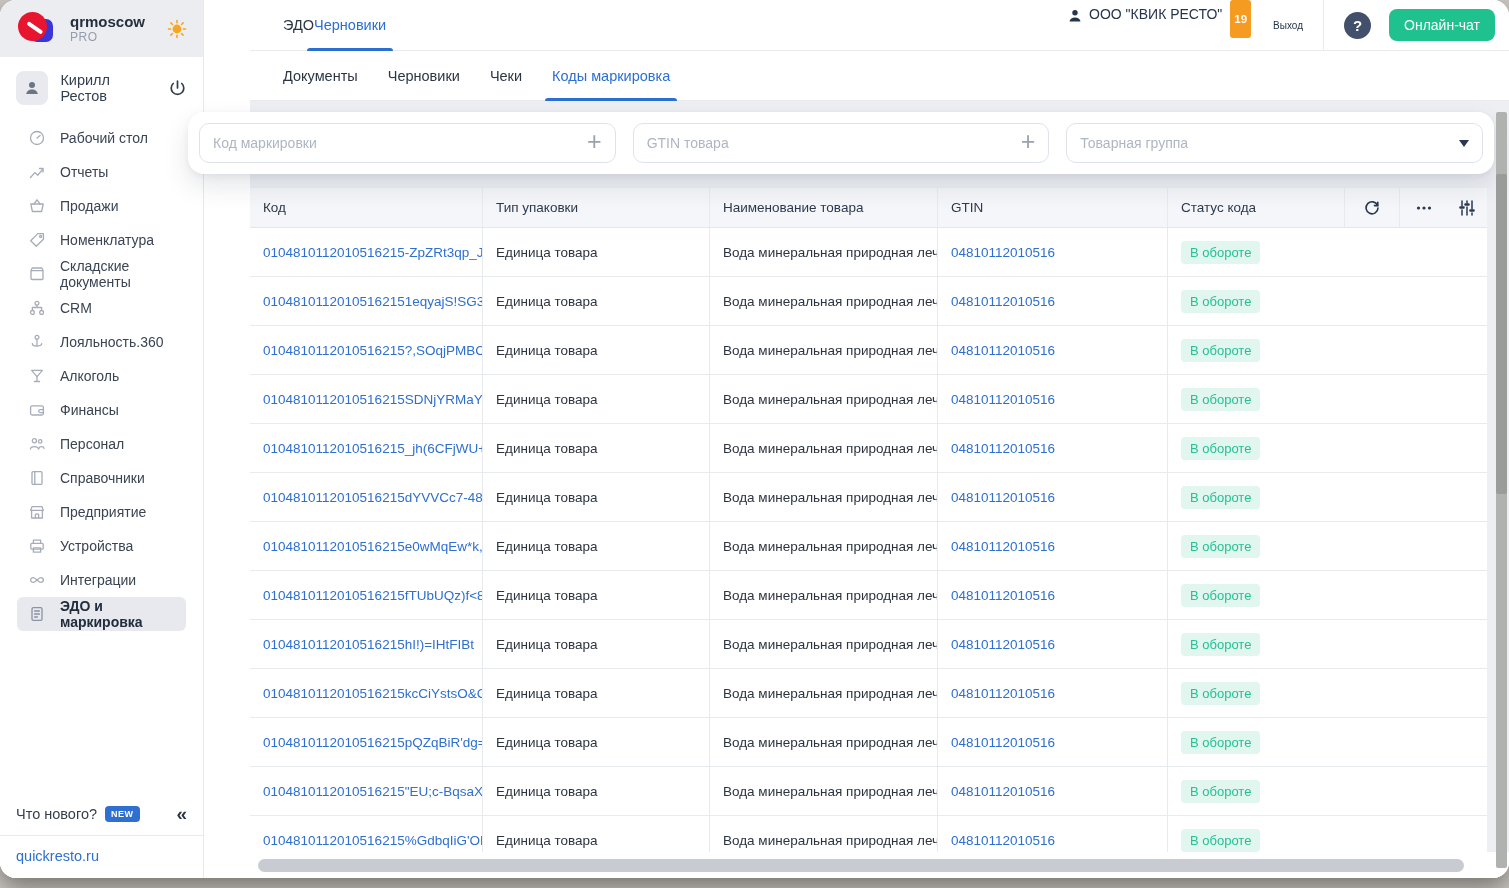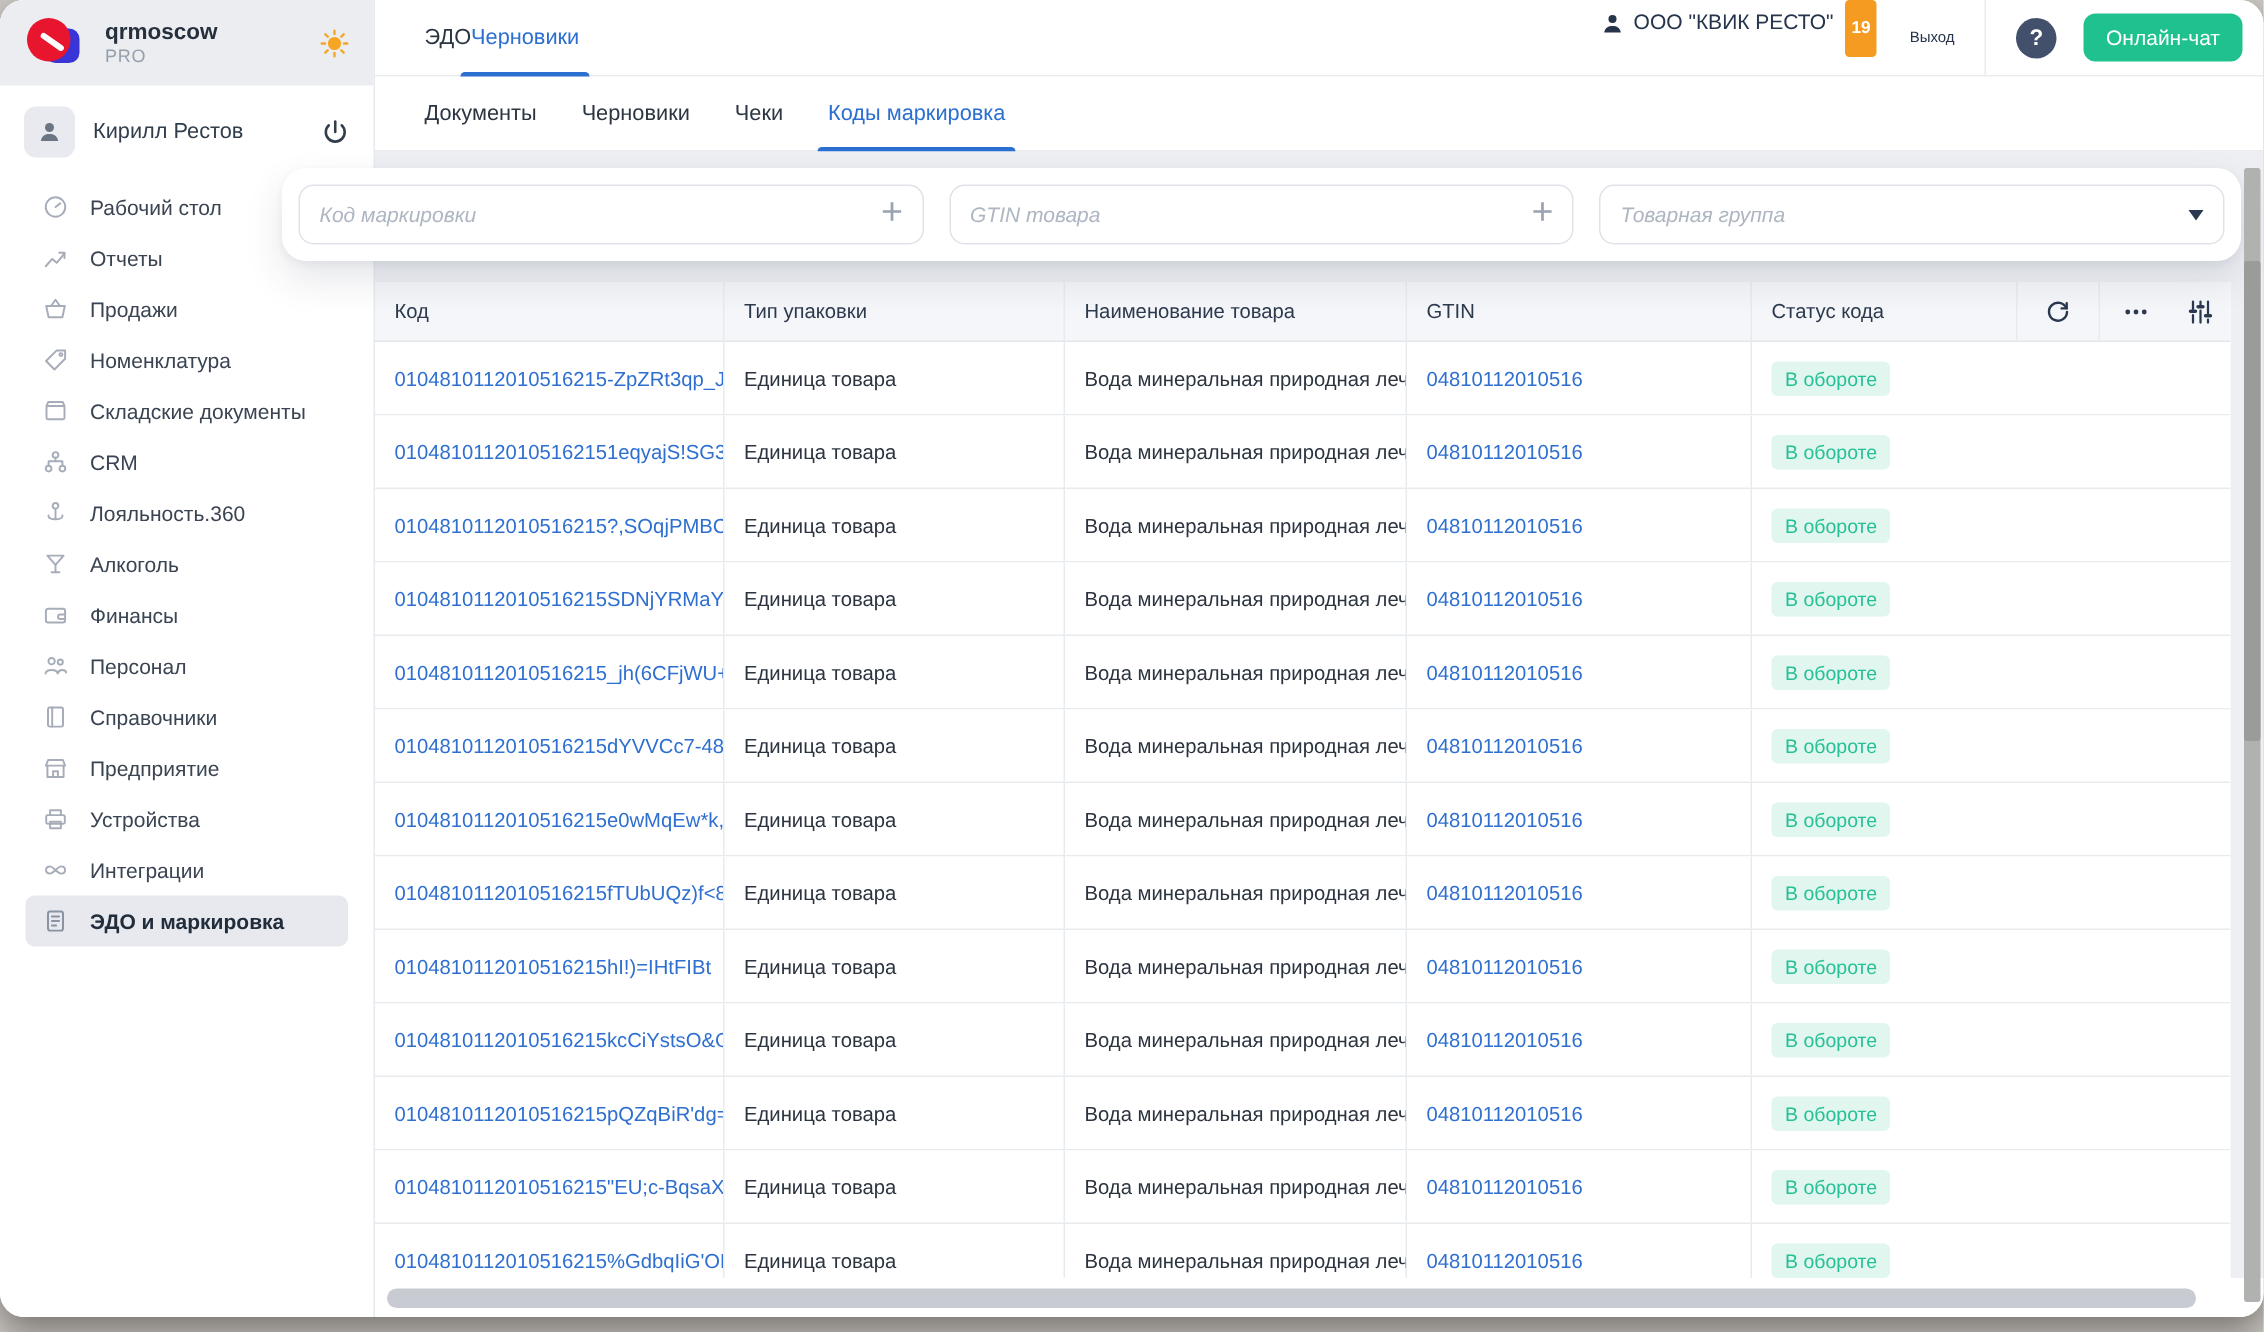--- a/index.html
+++ b/index.html
@@ -4,21 +4,21 @@
 <style>
   * { box-sizing: border-box; margin: 0; padding: 0; }
   html,body { width:1509px; height:888px; overflow:hidden; }
   body { background:#ccc9c5; font-family:"Liberation Sans","DejaVu Sans",sans-serif; }
 
   .window { position:absolute; left:0; top:0; width:1509px; height:878px;
             border-radius:16px; overflow:hidden; background:#fff;
             box-shadow:0 10px 24px rgba(50,45,38,.55); }
 
   
-  .sidebar { position:absolute; left:0; top:0; bottom:0; width:250px; background:#fff;
+  .sidebar { position:absolute; left:0; top:0; bottom:0; width:204px; background:#fff;
              border-right:1px solid #e6e9ed; z-index:2; }
   .sidebar-header { height:57px; background:#ebedf1; display:flex; align-items:center;
                     padding:0 16px; gap:12px; }
   .logo { position:relative; width:42px; height:38px; flex:0 0 auto; }
   .logo-blue { position:absolute; left:14px; top:9px; width:23px; height:23px; border-radius:7px; background:#3a35d6; }
   .logo-red  { position:absolute; left:2px; top:2px; width:29px; height:29px; border-radius:50%; background:#e8152e; }
   .logo-slash{ position:absolute; left:10px; top:16px; width:18px; height:3.5px; background:#fff;
                border-radius:2px; transform:rotate(35deg); }
   .brand-name { font-size:15px; font-weight:700; color:#26303d; line-height:1.15; }
   .brand-plan { font-size:12px; color:#959eab; letter-spacing:.5px; }
@@ -74,21 +74,21 @@
   .subtabs { height:50px; background:#fff; display:flex; gap:30px; padding:0 33px;
              border-bottom:1px solid #e9ebef; }
 
   .content { position:absolute; left:0; top:101px; right:0; bottom:0; background:#edeff3; }
 
   
   .filter-card { position:absolute; left:-62px; top:11px; right:15px; height:62px; background:#fff;
                  border-radius:16px; z-index:5; display:flex; align-items:center; gap:17px;
                  padding:0 11px; box-shadow:0 12px 26px rgba(40,50,70,.12), 0 2px 6px rgba(40,50,70,.06); }
   .filter-input { flex:1; height:40px; border:1px solid #dfe3e9; border-radius:10px; background:#fff;
-                  display:flex; align-items:center; padding:0 13px; cursor:text;font-style:italic; }
+                  display:flex; align-items:center; padding:0 13px; cursor:text; }
   .placeholder { font-size:14px; color:#aeb6c2; }
   .plus-btn { margin-left:auto; color:#9aa3b0; font-size:25px; font-weight:300; line-height:1;
               cursor:pointer; padding-bottom:3px; }
   .caret { margin-left:auto; width:0; height:0; border-left:5.5px solid transparent;
            border-right:5.5px solid transparent; border-top:7px solid #2a3950; cursor:pointer; }
 
   
   .table { position:absolute; left:0; top:87px; right:22px; bottom:26px; background:#fff; overflow:hidden; }
   .thead { display:grid; grid-template-columns:233px 227px 228px 230px 177px 55px 47px 1fr;
            height:40px; background:#f4f6f9; border-bottom:1px solid #e3e6ea; }
@@ -292,20 +292,30 @@
           <span class="mi-icon">
             <svg fill="none" stroke-width="1.3" stroke-linecap="round" stroke-linejoin="round" width="18" height="18" viewBox="0 0 18 18">
               <rect x="4" y="2.6" width="10" height="12.8" rx="1.4"></rect>
               <path d="M6.6 6h4.8M6.6 9h4.8M6.6 12h2.8"></path>
             </svg>
           </span>
           <span>ЭДО и маркировка</span>
         </div>
       </nav>
 
+    <div class="sidebar-bottom">
+      <div class="whats-new">
+        <span class="whats-new-label">Что нового?</span>
+        <span class="new-badge">NEW</span>
+        <span class="collapse-btn">«</span>
+      </div>
+      <div class="site-row">
+        <span class="site-link">quickresto.ru</span>
+      </div>
+    </div>
   </aside>
 
   <main class="main">
     <header class="topbar">
       <div class="top-tabs" id="top-tabs">
           <div class="tab">ЭДО</div>
           <div class="tab active">Черновики</div>
         </div>
       <div class="topbar-right">
         <div class="org">

